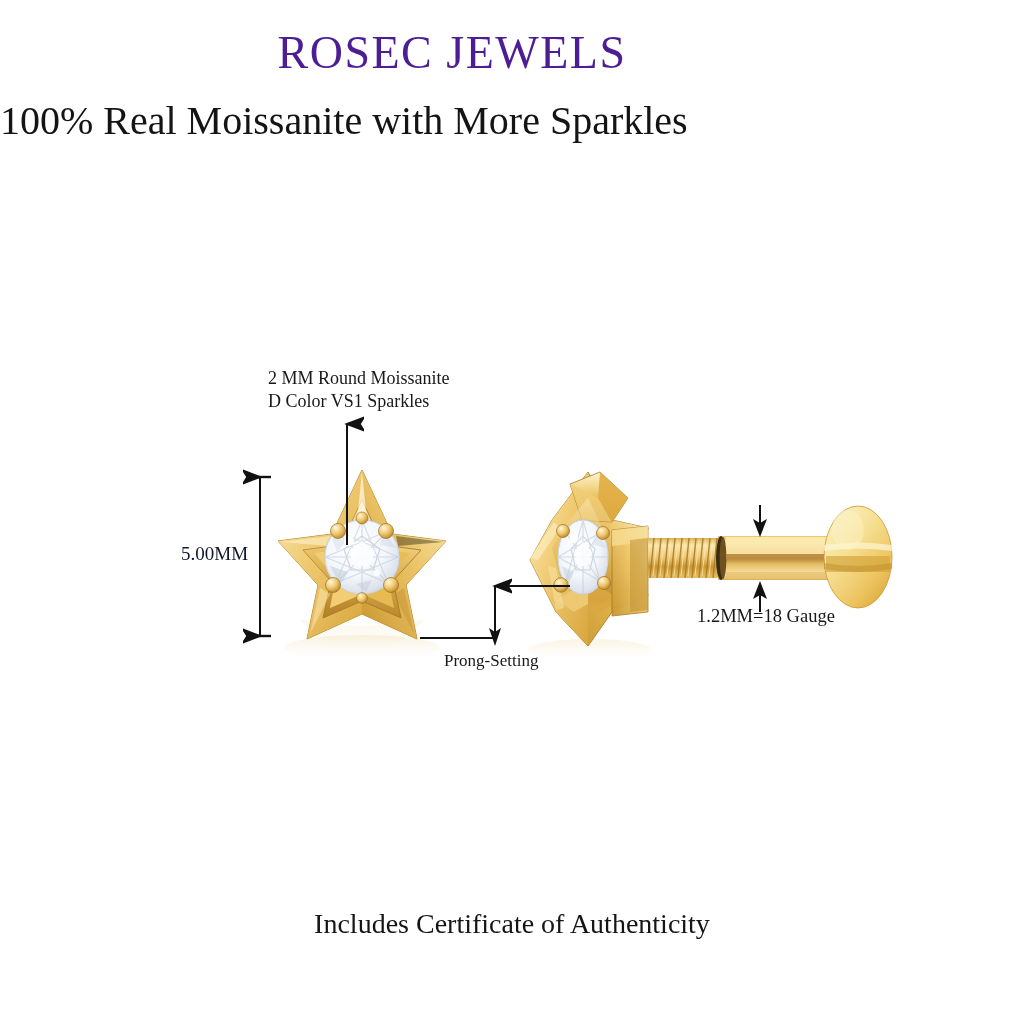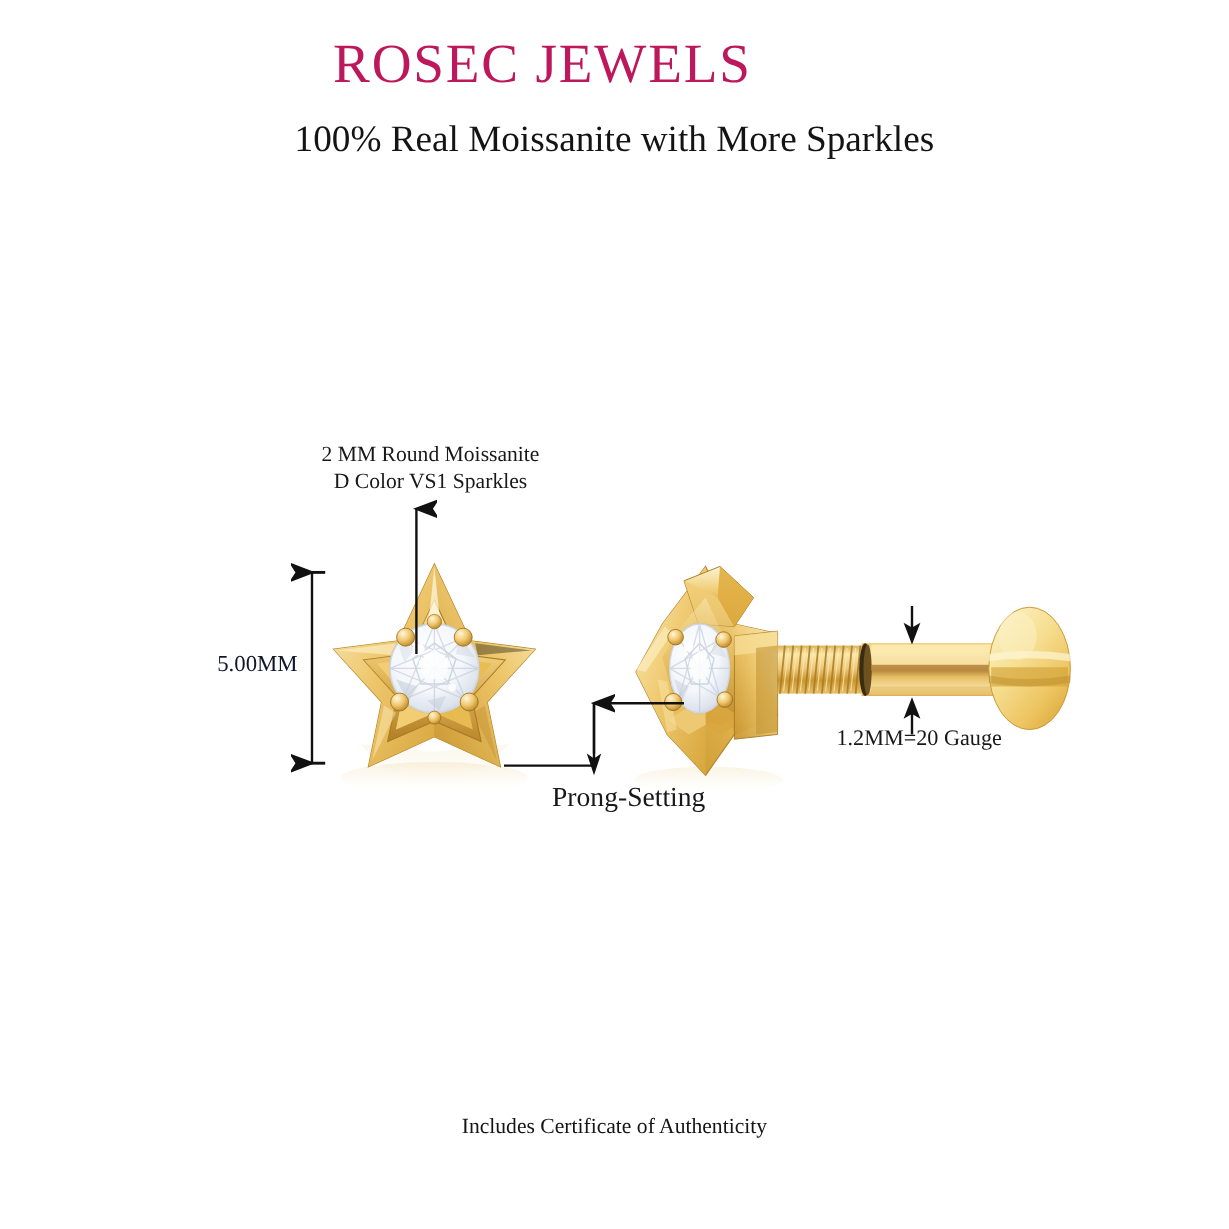--- a/index.html
+++ b/index.html
@@ -26,68 +26,66 @@
 
   
   .brand-title {
     position: absolute;
     left: 0; top: 28px;
     width: 904px;
     text-align: center;
     font-size: 46px;
     letter-spacing: 1.5px;
     font-weight: 400;
-    color: #be185d;
+    color: #4c1d95;
     line-height: 1.1;
     font-family: "Liberation Serif", "DejaVu Serif", serif;
   }
   .brand-subtitle {
     position: absolute;
     left: 0; top: 99px;
     width: 1024px;
-    text-align: center;
-    font-size: 31px;
+    font-size: 40px;
     font-weight: 400;
     color: #141414;
     line-height: 1.1;
     font-family: "Liberation Serif", "DejaVu Serif", serif;
   }
 
   
   .footer-note {
     position: absolute;
     left: 0; top: 908px;
     width: 1024px;
     text-align: center;
-    font-size: 18px;
+    font-size: 28px;
     font-weight: 400;
     color: #151515;
     font-family: "Liberation Serif", "DejaVu Serif", serif;
-    margin-top: 20px;
   }
 
   
   .callout {
     position: absolute;
     font-family: "Liberation Serif", "DejaVu Serif", serif;
     color: #181818;
     white-space: nowrap;
     line-height: 1.28;
   }
   .callout-stone {
     left: 268px;
     top: 367px;
     font-size: 18px;
   }
-  .callout-stone div { white-space: nowrap; text-align: center; }
+  .callout-stone div { white-space: nowrap; }
 
   .callout-prong {
-    left: 460px;
+    left: 444px;
     top: 650px;
-    font-size: 23px;
+    font-size: 17px;
   }
 
   .callout-gauge {
     left: 697px;
     top: 605px;
     font-size: 18.5px;
   }
 
   .dim-label {
     position: absolute;
@@ -429,17 +427,17 @@
 
   <div class="callout callout-stone">
     <div>2 MM Round Moissanite</div>
     <div>D Color VS1 Sparkles</div>
   </div>
 
   <div class="dim-label">5.00MM</div>
 
   <div class="callout callout-prong">Prong-Setting</div>
 
-  <div class="callout callout-gauge">1.2MM=20 Gauge</div>
+  <div class="callout callout-gauge">1.2MM=18 Gauge</div>
 
   <div class="footer-note">Includes Certificate of Authenticity</div>
 
 </div>
 
 </body></html>

